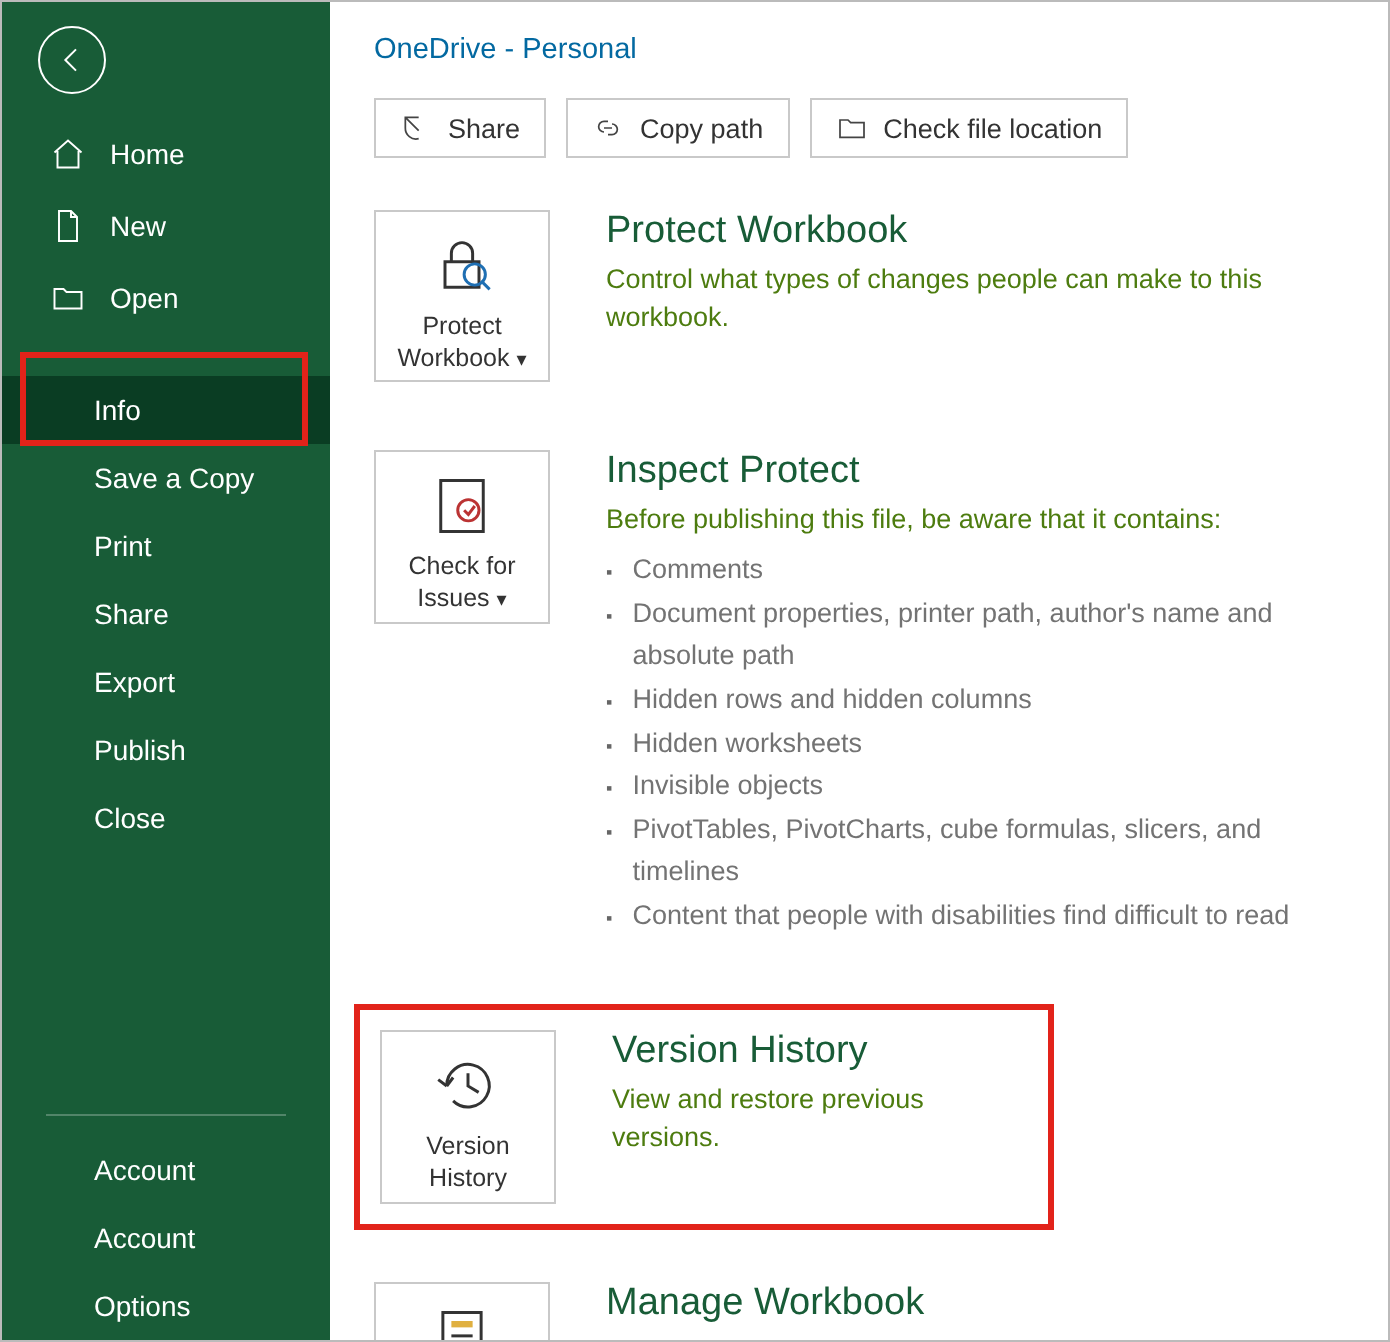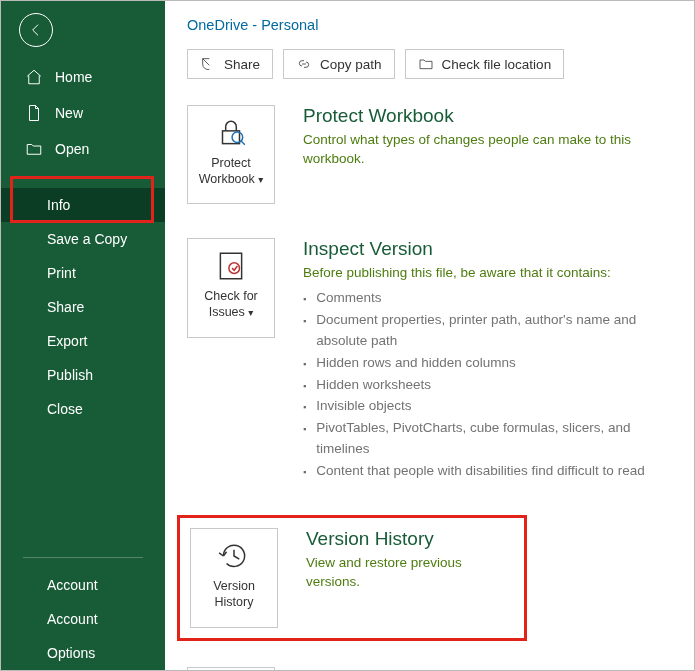--- a/index.html
+++ b/index.html
@@ -15,21 +15,21 @@
   .divider { height: 1px; background: rgba(255,255,255,0.25); margin: 10px 22px; }
   .spacer { flex: 1; }
   .highlight-red { border: 3px solid #e2231a; }
   .info-highlight { position: absolute; left: 10px; top: 176px; width: 144px; height: 47px; pointer-events: none; }
   .main { flex: 1; background: #fff; padding: 16px 22px 0 22px; overflow: auto; position: relative; }
   .breadcrumb { font-size: 14.5px; color: #0369a1; margin-bottom: 16px; }
   .toolbar { display: flex; gap: 10px; margin-bottom: 26px; }
   .tb-btn { display: flex; align-items: center; gap: 8px; border: 1px solid #c9c9c9; padding: 6px 12px; font-size: 13.5px; color: #333; background: #fff; cursor: pointer; }
   .tb-btn svg { width: 16px; height: 16px; fill: none; stroke: #444; stroke-width: 1.3; }
   .section { display: flex; gap: 28px; margin-bottom: 34px; align-items: flex-start; }
-  .card-btn { width: 88px; border: 1px solid #c9c9c9; padding: 10px 4px 16px 4px; display: flex; flex-direction: column; align-items: center; gap: 6px; font-size: 12.5px; color: #333; text-align: center; line-height: 1.25; cursor: pointer; background:#fff; }
+  .card-btn { width: 88px; border: 1px solid #c9c9c9; padding: 10px 4px 3px 4px; display: flex; flex-direction: column; align-items: center; gap: 6px; font-size: 12.5px; color: #333; text-align: center; line-height: 1.25; cursor: pointer; background:#fff; }
   .card-btn .bigico { width: 34px; height: 34px; display:flex; align-items:center; justify-content:center; }
   .card-btn .chev { font-size: 10px; }
   .sec-body { flex: 1; }
   .sec-title { font-size: 19px; color: #185c37; font-weight: 400; margin-bottom: 4px; }
   .sec-desc { font-size: 13.5px; color: #4d7c0f; line-height: 1.4; }
   .bullets { margin-top: 4px; padding-left: 0; }
   .bullets li { list-style: none; font-size: 13.5px; color: #737373; line-height: 1.6; display:flex; gap:10px; }
   .bullets li::before { content: "▪"; font-size: 9px; color: #666; margin-top: 5px; }
   .version-highlight { border: 3px solid #e2231a; padding: 10px 10px 10px 10px; margin-left:-10px; margin-bottom: 26px; width: 350px; }
   .version-highlight .section { margin-bottom: 0; }
@@ -158,21 +158,21 @@
         <span class="bigico">
           <svg viewBox="0 0 32 32" stroke="#333" fill="none" stroke-width="1.4">
               <rect x="6" y="4" width="20" height="24"></rect>
               <circle cx="19" cy="18" r="5" stroke="#b33"></circle>
               <path d="M17 18 L19 20 L22 16" stroke="#b33"></path>
             </svg>
         </span>
         <span><span>Check for Issues</span> <span class="chev">▾</span></span>
       </div>
       <div class="sec-body">
-        <div class="sec-title">Inspect Version</div>
+        <div class="sec-title">Inspect Protect</div>
         <div class="sec-desc">Before publishing this file, be aware that it contains:</div>
         <ul class="bullets">
           <li>
               <span>Comments</span>
             </li>
           <li>
               <span>Document properties, printer path, author's name and absolute path</span>
             </li>
           <li>
               <span>Hidden rows and hidden columns</span>

